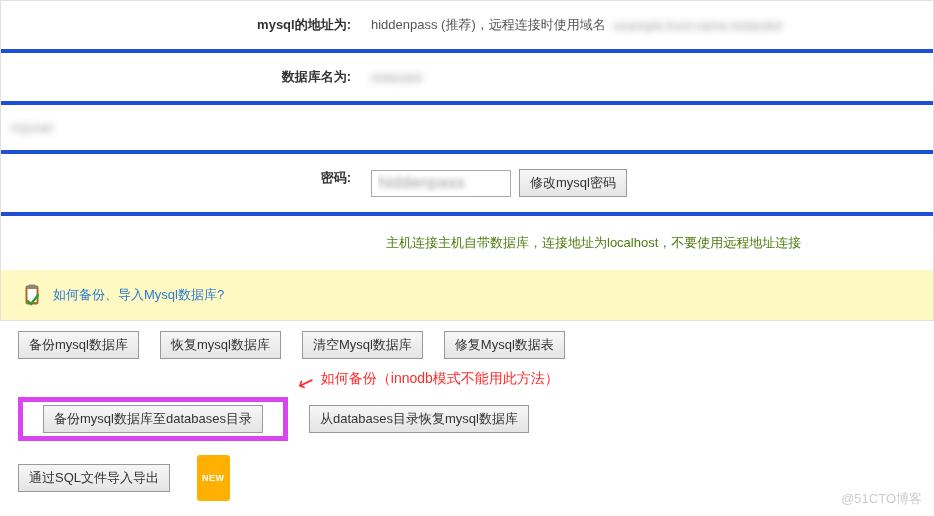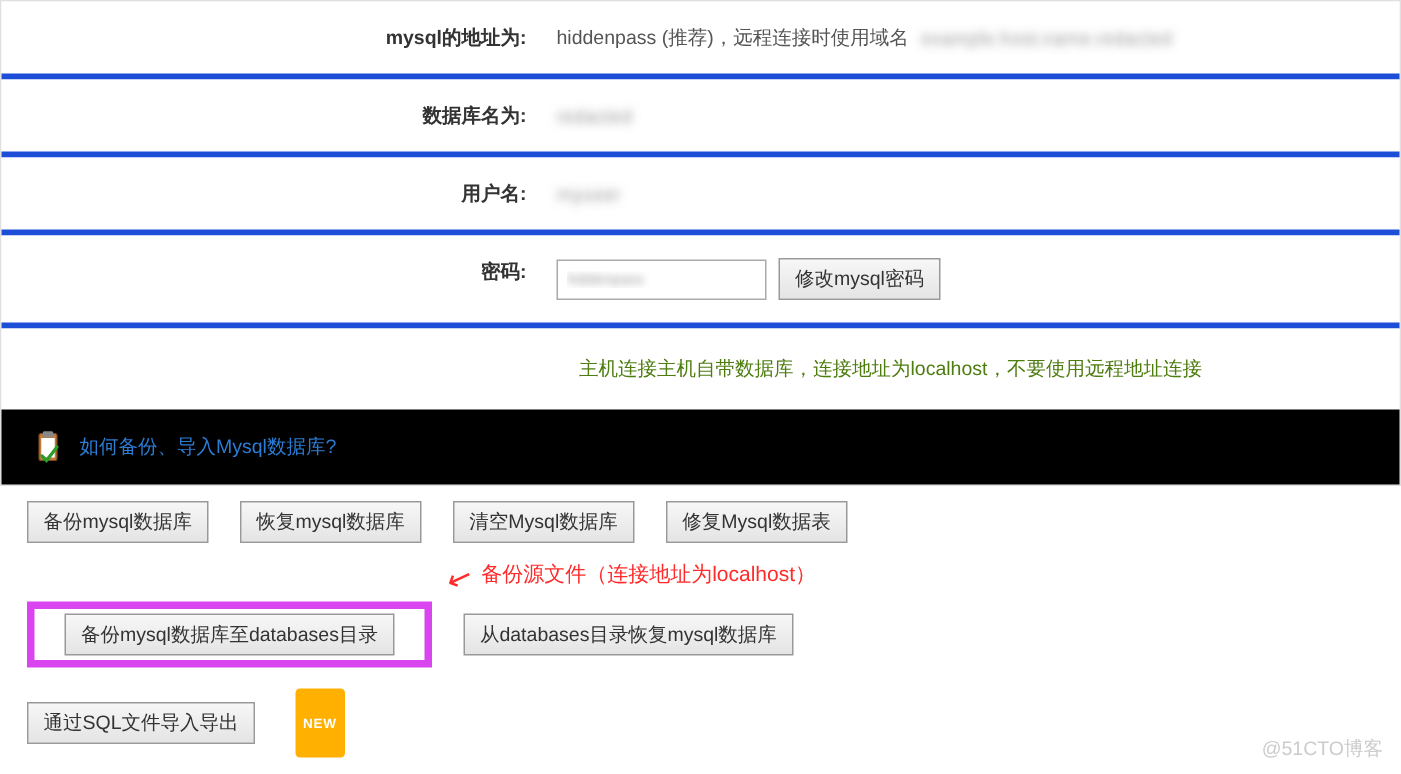--- a/index.html
+++ b/index.html
@@ -39,21 +39,21 @@
       text-shadow: 0 0 6px rgba(120,120,120,0.7);
     }
     .form-value-text { color: #555; }
     .blurred-span {
       color: transparent;
       text-shadow: 0 0 6px rgba(120,120,120,0.7);
     }
     input[type="text"], input[type="password"] {
       border: 1px solid #aaa;
       padding: 4px 6px;
-      font-size: 10px;
+      font-size: 17px;
       height: 27px;
       width: 140px;
       color: transparent;
       text-shadow: 0 0 5px rgba(120,120,120,0.7);
     }
     button, .btn {
       border: 1px solid #999;
       background: linear-gradient(#f7f7f7, #e4e4e4);
       padding: 4px 10px;
       font-size: 13px;
@@ -64,21 +64,21 @@
     .warning-text {
       color: #4d7c0f;
       padding: 18px 10px 18px 385px;
       background: #fff;
     }
     .help-section {
       padding: 12px 18px;
       display: flex;
       align-items: center;
       gap: 8px;
-      background: #000000;
+      background: #fef9c3;
     }
     .help-icon {
       width: 26px;
       height: 26px;
       display: inline-flex;
       align-items: center;
       justify-content: center;
     }
     .help-link {
       color: #2b7cd3;
@@ -145,21 +145,20 @@
     <div class="form-value">
       <span class="form-value-text">hiddenpass (推荐)，远程连接时使用域名</span>
       <span class="blurred-span">example.host.name.redacted</span>
     </div>
   </div>
   <div class="form-row">
     <div class="form-label">数据库名为:</div>
     <div class="form-value blurred">redacted</div>
   </div>
   <div class="form-row">
-    <div class="form-label">用户名:</div>
     <div class="form-value blurred">myuser</div>
   </div>
   <div class="form-row">
     <div class="form-label">密码:</div>
     <div class="form-value">
       <input type="text" value="hiddenpass" style="">
       <button>修改mysql密码</button>
     </div>
   </div>
   <div class="warning-text">主机连接主机自带数据库，连接地址为localhost，不要使用远程地址连接</div>
@@ -180,21 +179,21 @@
   <div class="btn-row">
     <button>备份mysql数据库</button>
     <button>恢复mysql数据库</button>
     <button>清空Mysql数据库</button>
     <button>修复Mysql数据表</button>
   </div>
 
   <div class="annotation-row">
     <span style="width:280px;"></span>
     <span class="arrow">↙</span>
-    <span class="annotation" style="margin-left:0">备份源文件（连接地址为localhost）</span>
+    <span class="annotation" style="margin-left:0">如何备份（innodb模式不能用此方法）</span>
   </div>
 
   <div class="btn-row">
     <span class="red-box">
       <button>备份mysql数据库至databases目录</button>
     </span>
     <button>从databases目录恢复mysql数据库</button>
   </div>
 
   <div class="btn-row" style="margin-top:14px">

